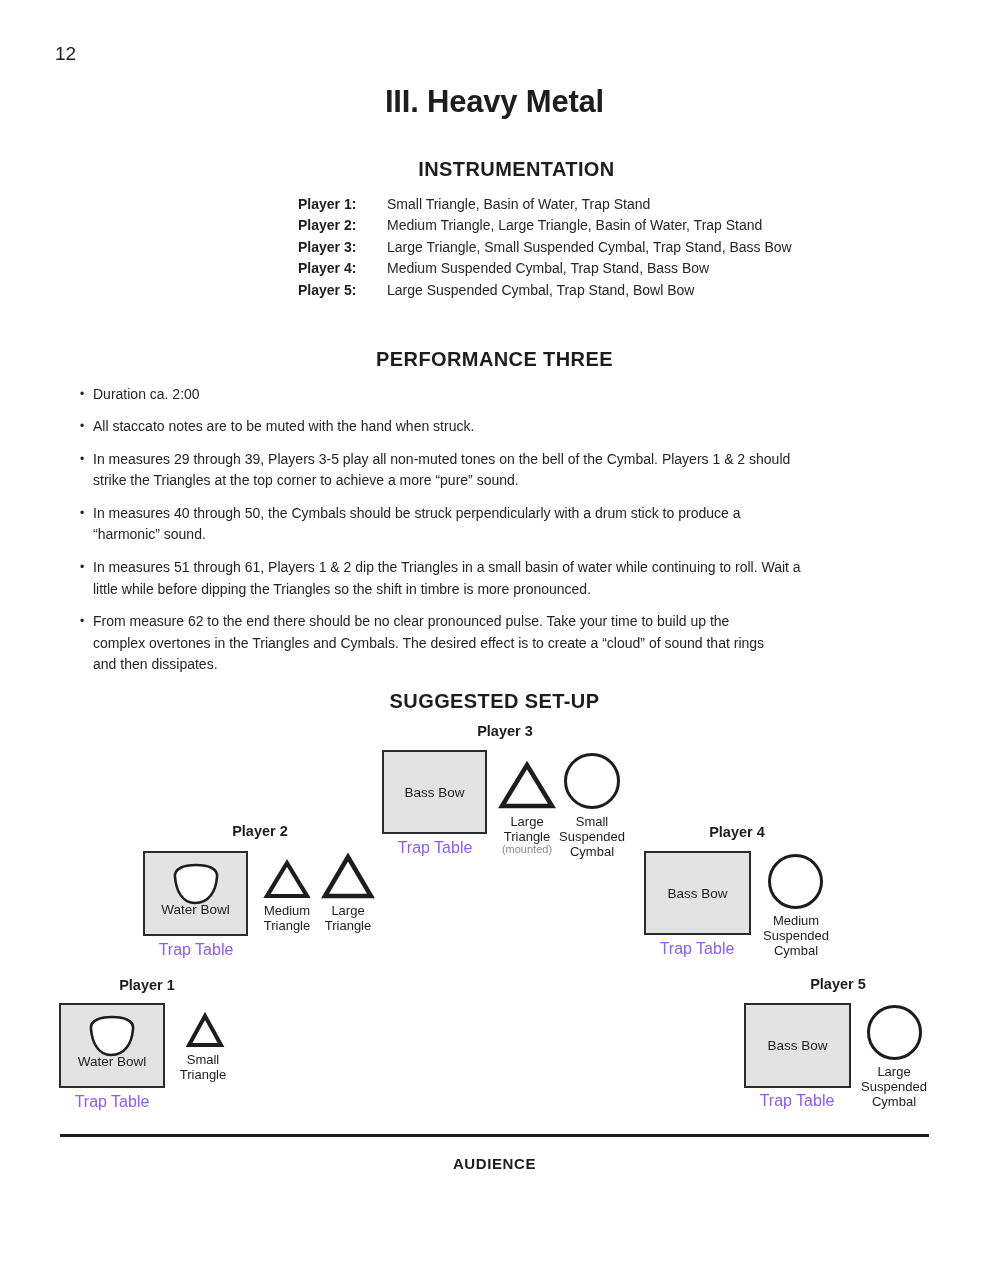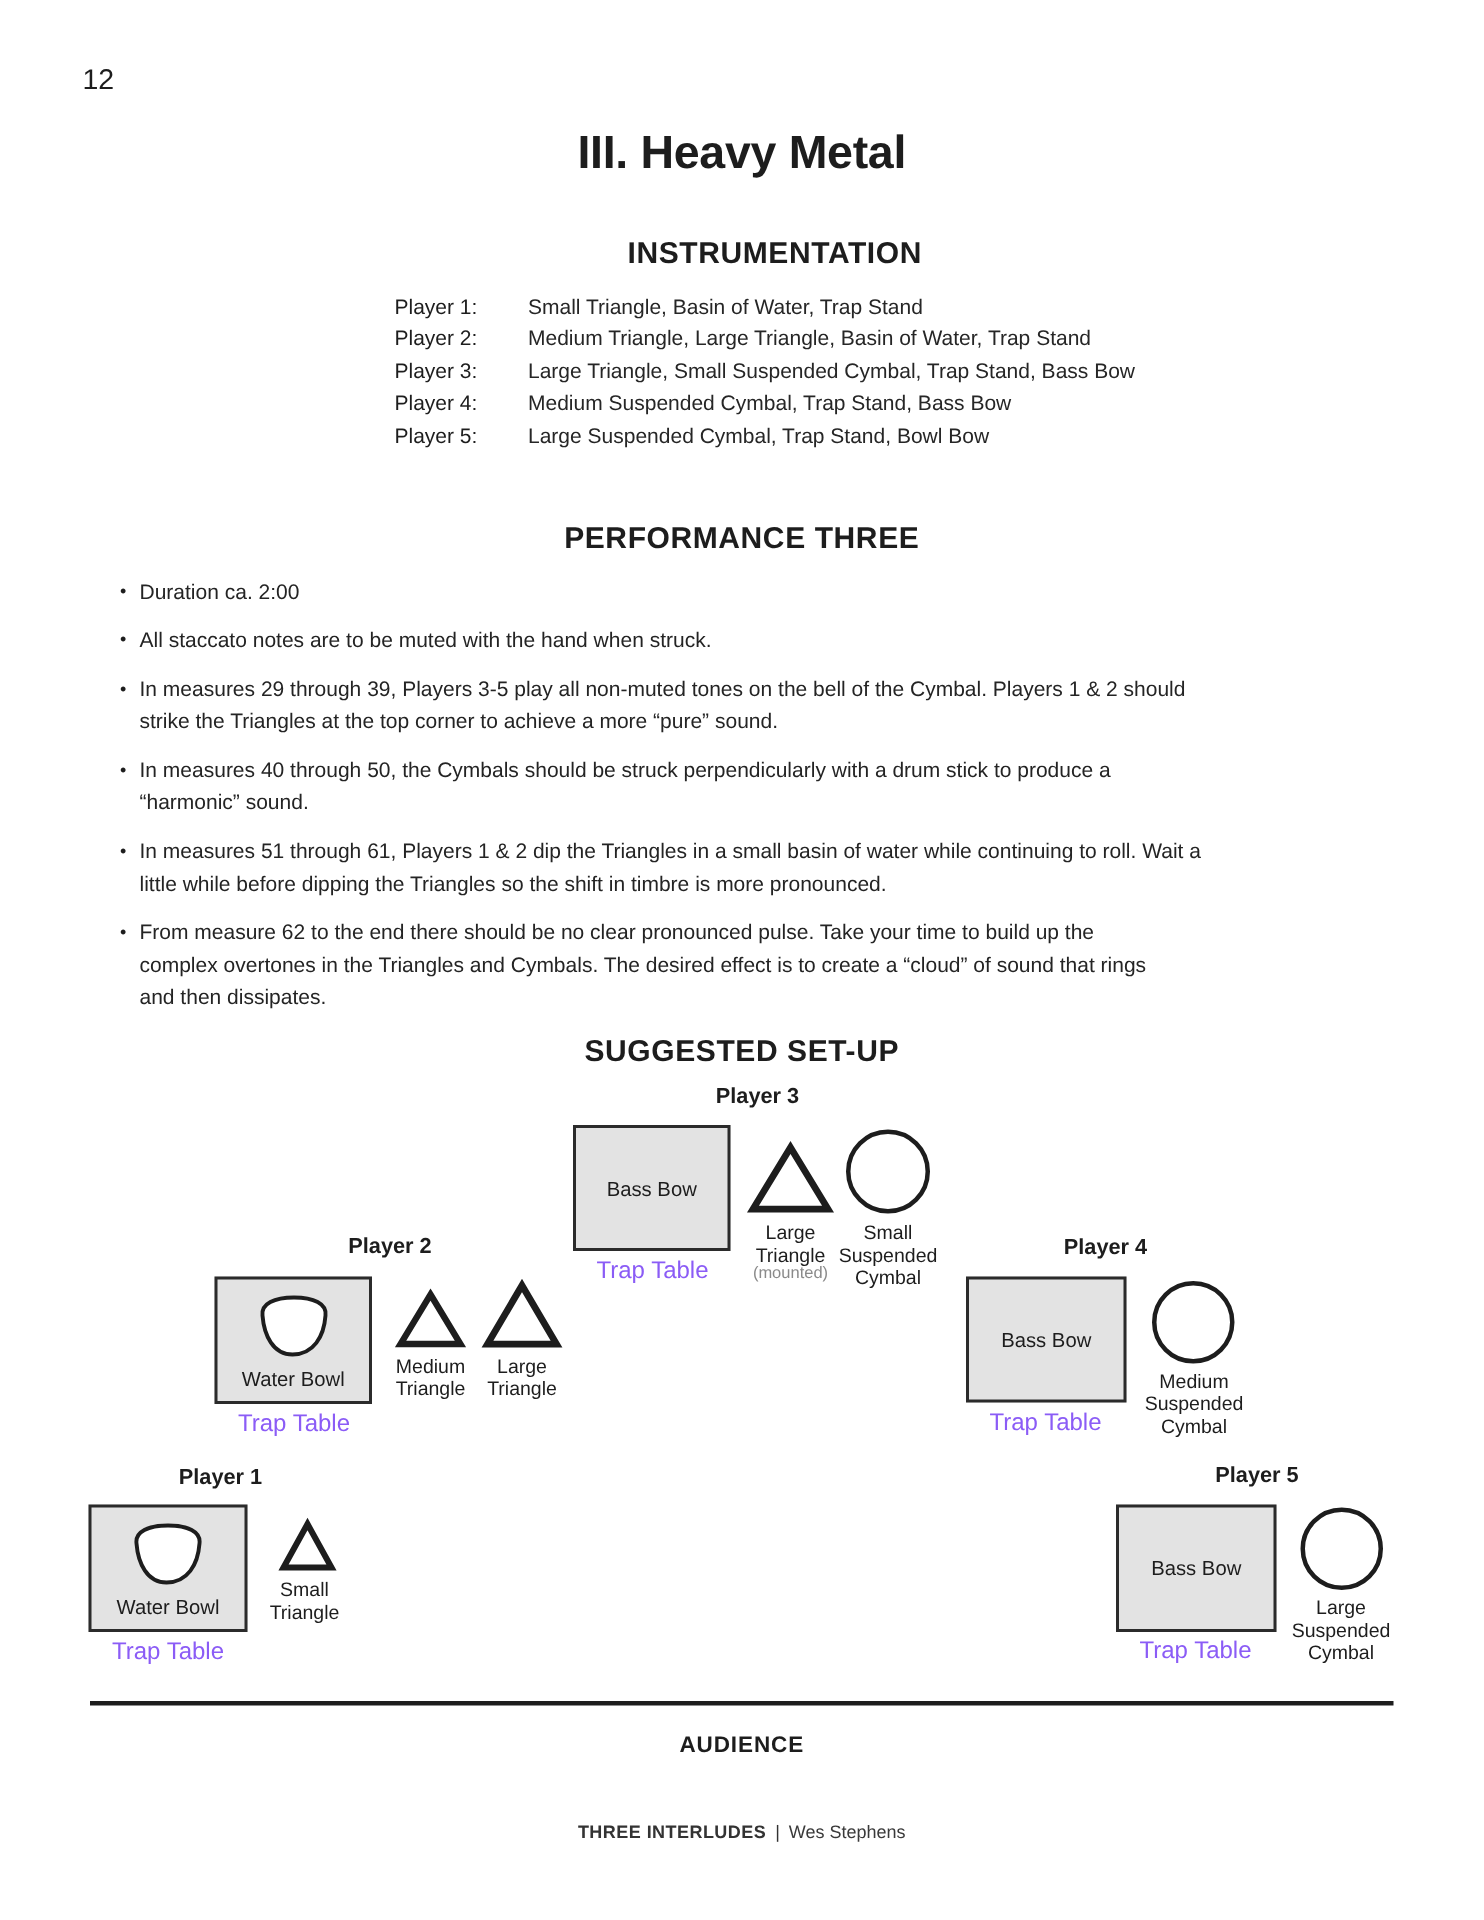--- a/index.html
+++ b/index.html
@@ -24,21 +24,21 @@
   .section-heading {
     left:0; right:0;
     font-size:20px; font-weight:600; letter-spacing:0.4px;
   }
   .h-instr { top:158px;padding-left:44px; }
   .h-perf  { top:348px; }
   .h-setup { top:690px; }
 
   .instr-table { left:263px; top:194px; font-size:14px; }
   .instr-row { line-height:21.4px; white-space:nowrap; }
-  .instr-label { display:inline-block; width:89px; font-weight:400; }
+  .instr-label { display:inline-block; width:89px; font-weight:700;margin-left:35px; }
   .instr-value { font-weight:400; color:#262626; }
 
   .notes-list { left:80px; top:384px; width:842px; font-size:14px; }
   .note-item { display:flex; margin-bottom:10.5px; }
   .note-bullet { width:13px; flex:0 0 13px; font-size:12px; line-height:21.8px; color:#1d1d1d; }
   .note-lines { flex:1; }
   .note-line { line-height:21.8px; color:#242424; }
 
   .player-name { width:120px; text-align:center; font-size:14.5px; font-weight:600; }
 
@@ -49,21 +49,21 @@
   .table-item-label {
     position:absolute; left:0; right:0;
     text-align:center; font-size:13.5px; color:#1d1d1d;
   }
   .table-item-center {
     display:flex; align-items:center; justify-content:center;
     width:100%; height:100%;
     font-size:13.5px; color:#1d1d1d;
   }
   .bowl-svg { position:absolute; left:50%; transform:translateX(-50%); top:9px; }
-  .bowl-text { bottom:7px; }
+  .bowl-text { bottom:17px; }
 
   .table-caption { width:130px; text-align:center; font-size:16px; color:#8b5cf6; }
 
   .shape-label {
     text-align:center; font-size:13px; line-height:15px; color:#1d1d1d;
   }
   .shape-sublabel {
     text-align:center; font-size:11px; line-height:12px; color:#8a8a8a;
   }
   svg { display:block; overflow:visible; }
@@ -214,17 +214,14 @@
   </div>
   <div class="abs table-caption" style="left:732px; top:1092px;">Trap Table</div>
   <svg class="abs" style="left:866px; top:1004px;" width="57" height="57" viewBox="0 0 57 57">
     <circle cx="28.5" cy="28.5" r="26" fill="none" stroke="#1d1d1d" stroke-width="3"></circle>
   </svg>
   <div class="abs shape-label" style="left:851px; top:1064px; width:86px;">Large Suspended Cymbal</div>
 
   <div class="abs audience-line"></div>
   <div class="abs audience-label center">AUDIENCE</div>
 
-  <div class="abs footer center">
-    <span class="footer-title">THREE INTERLUDES</span><span class="footer-sep">|</span><span class="footer-author">Wes Stephens</span>
-  </div>
 
 </div>
 
 </body></html>

